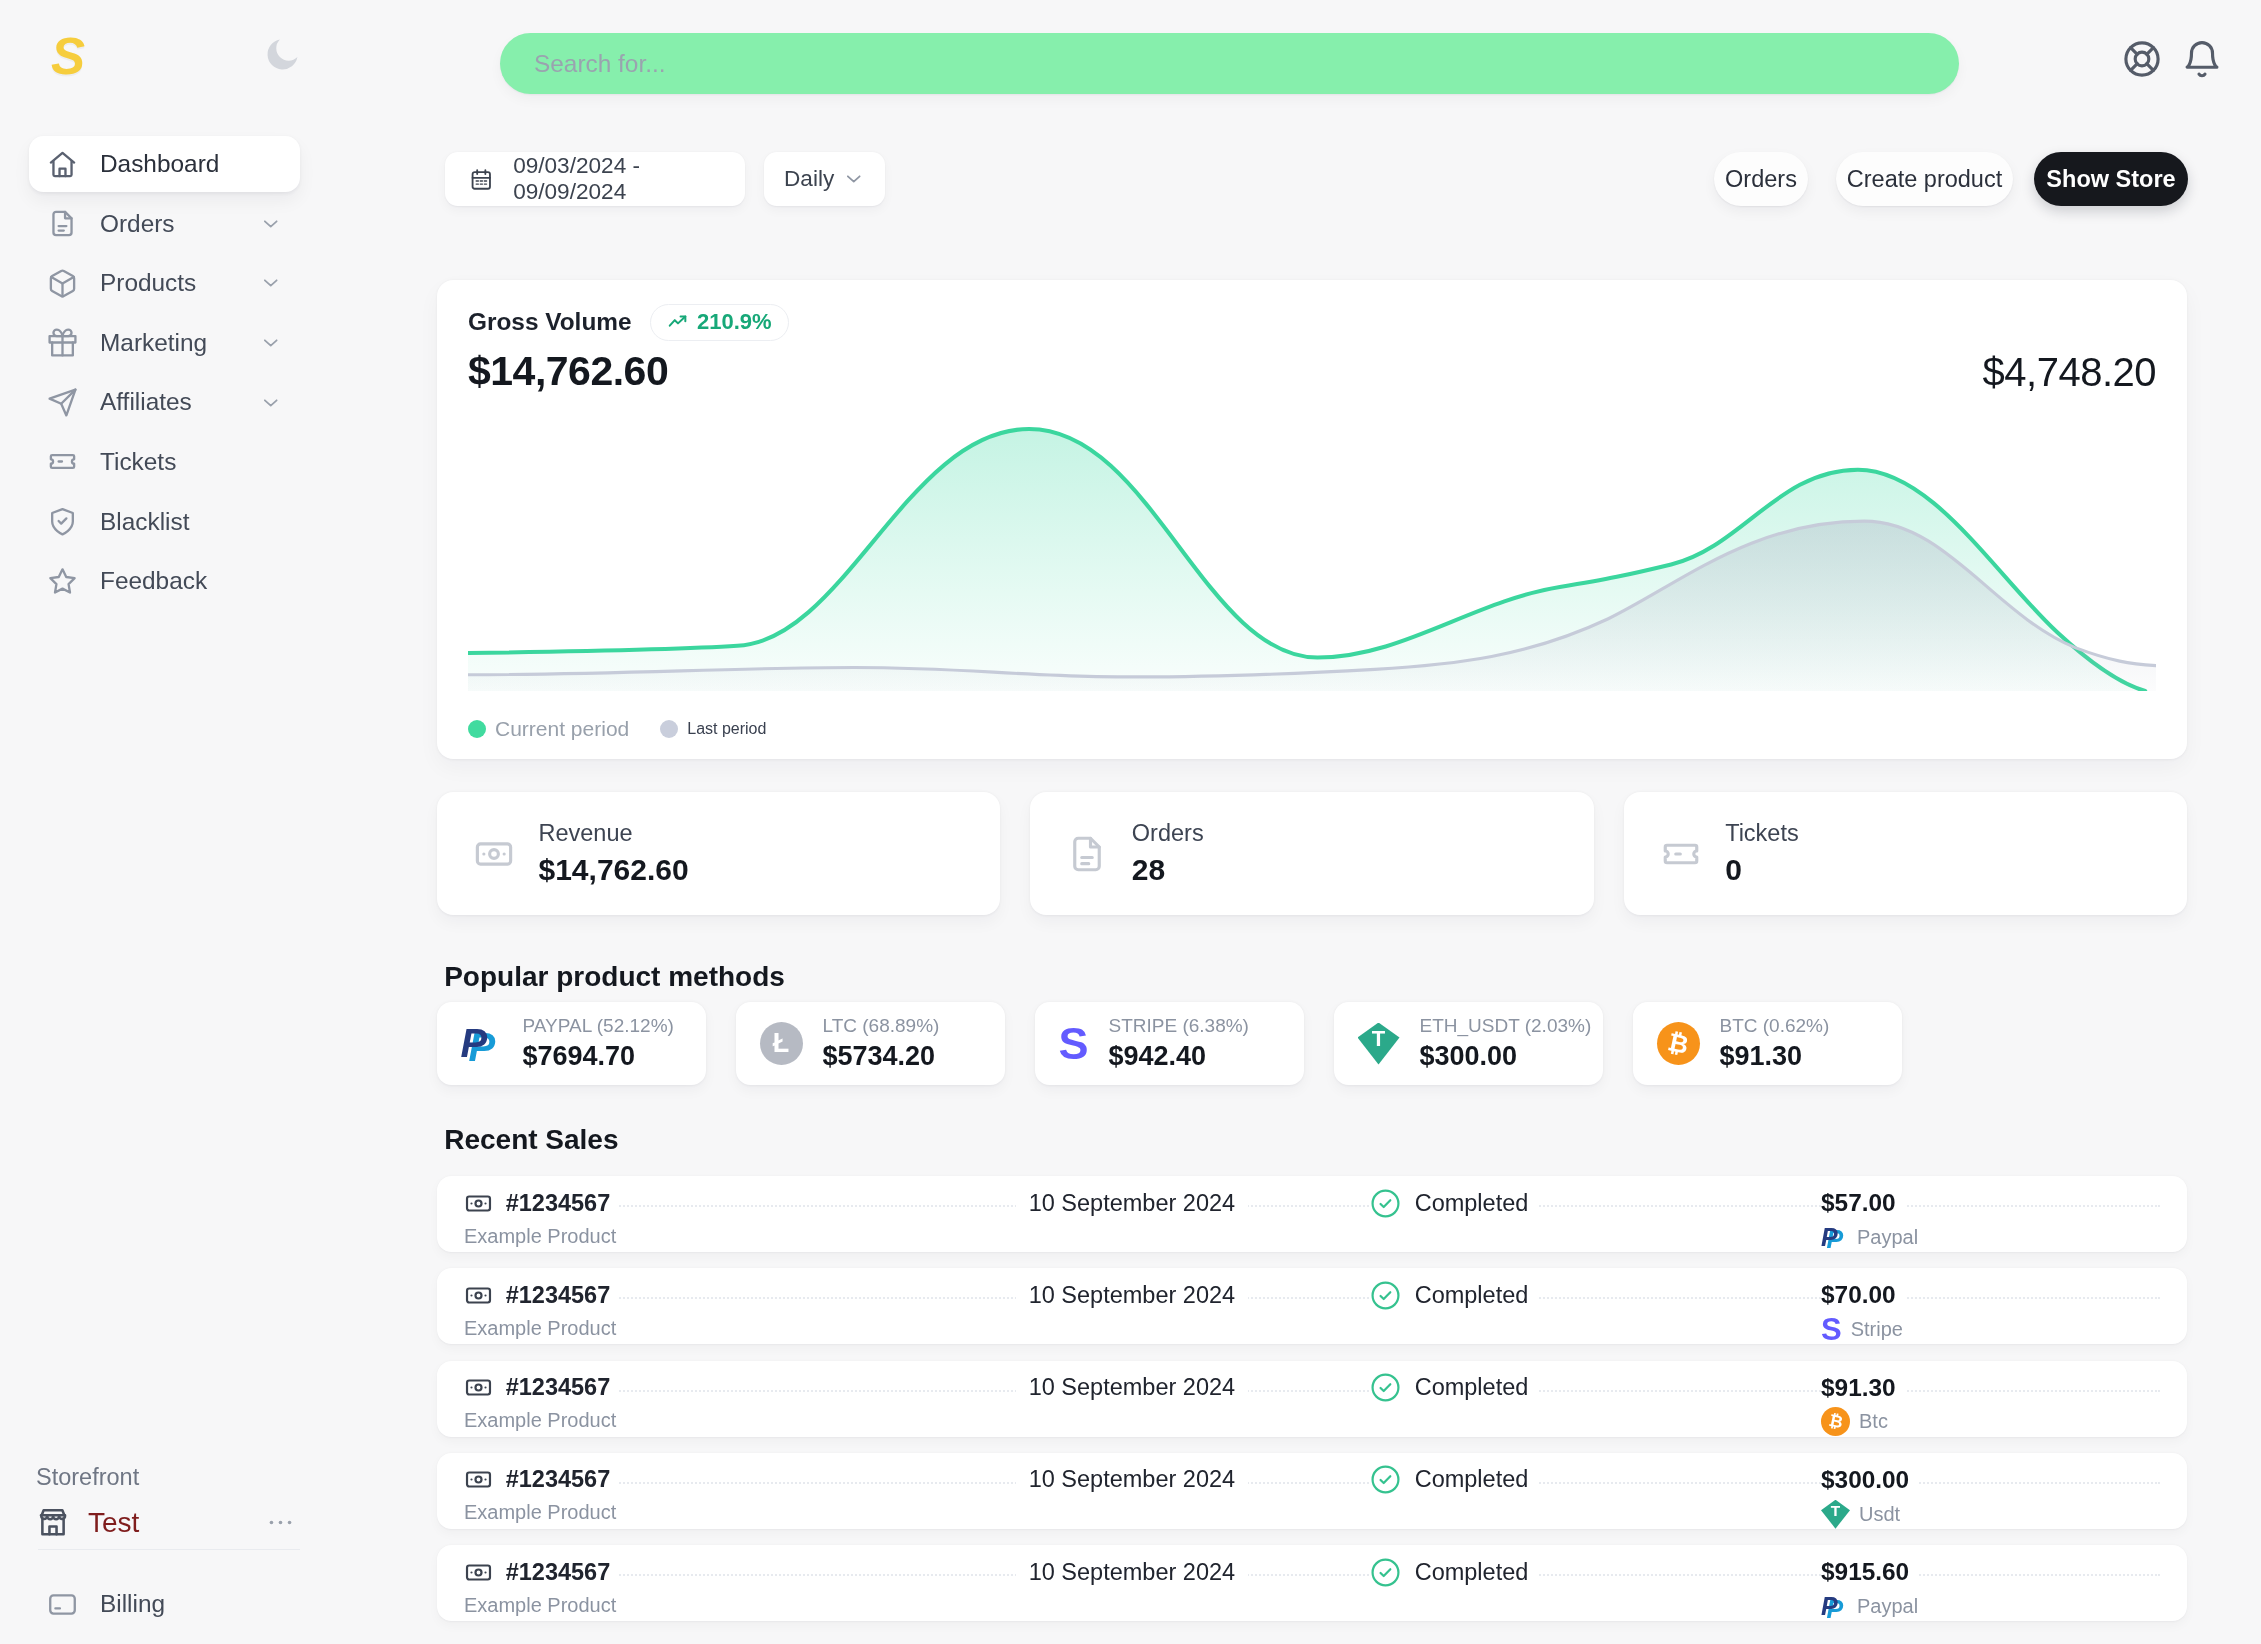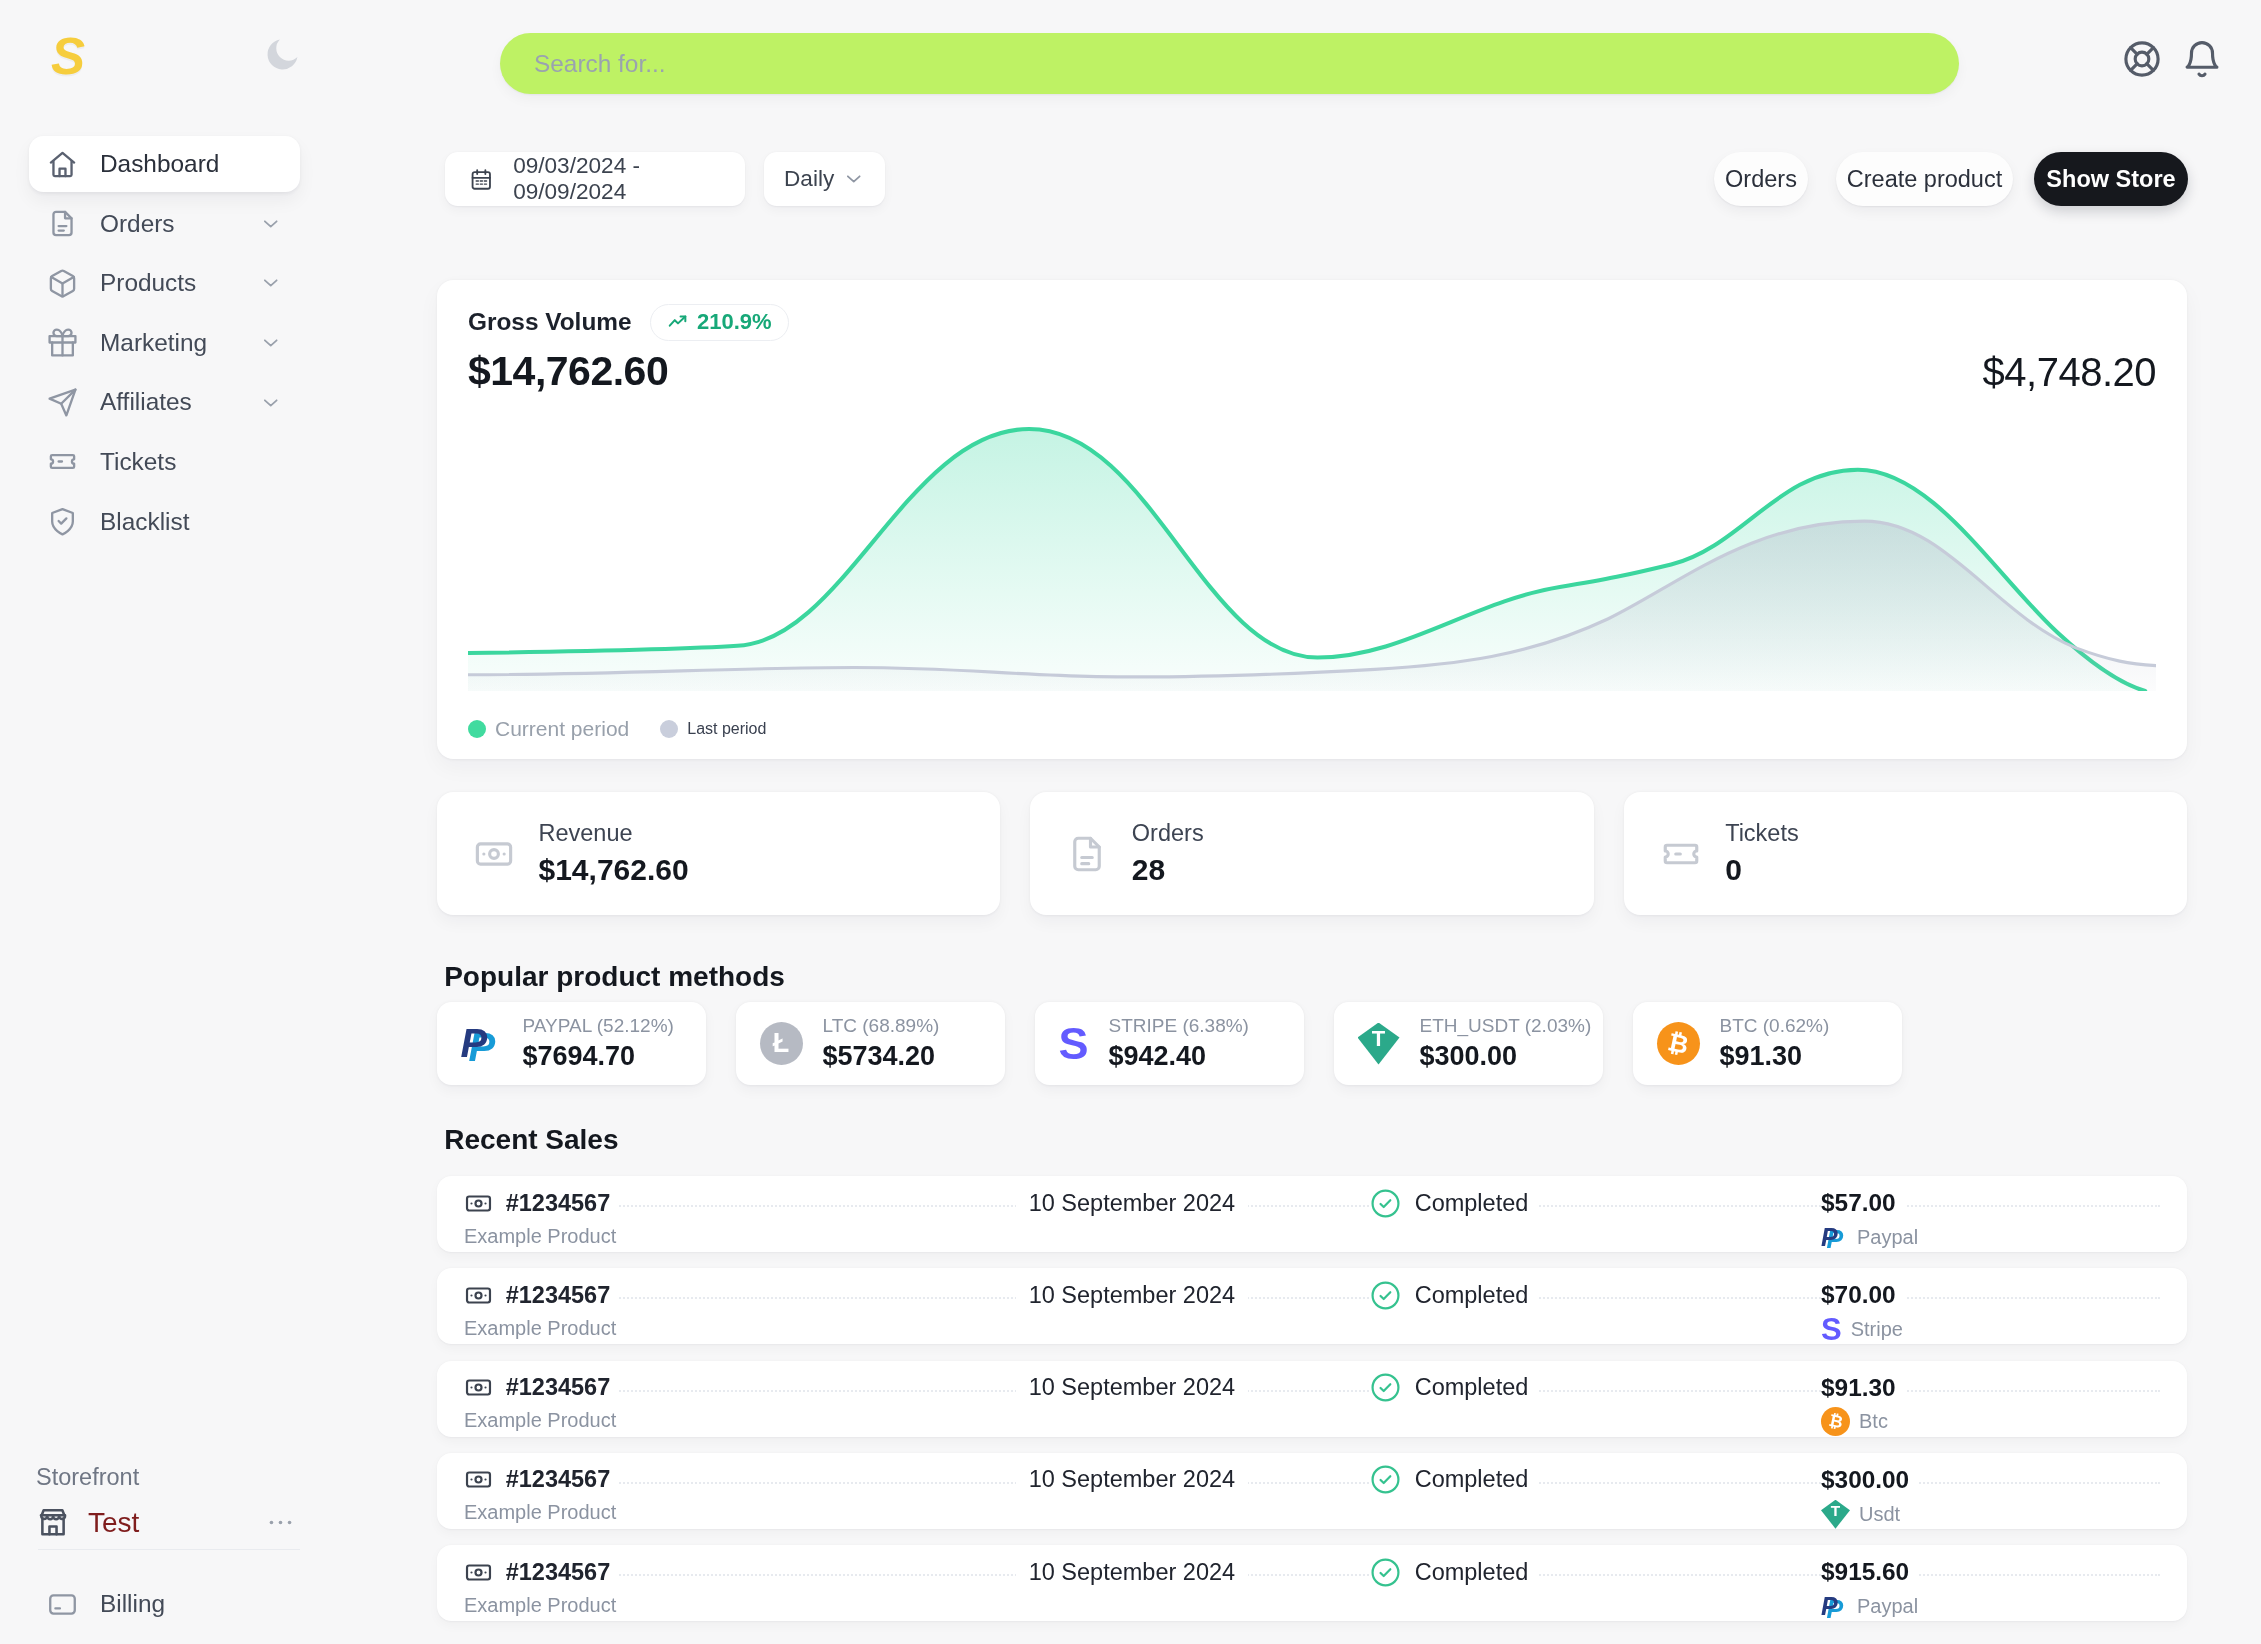--- a/index.html
+++ b/index.html
@@ -31,21 +31,21 @@
   .sf-row .icn { width:34px; height:34px; color:#4b5260; }
   .sf-row .sf-name { font-size:28px; font-weight:500; color:#7f1d1d; }
   .sf-row .more { width:31px; height:31px; color:#9aa1ac; margin-left:auto; margin-right:11px; cursor:pointer; }
   .side-divider { position:absolute; left:38px; top:1549px; width:262px; border-top:1.8px solid #e9ebef; }
   .billing-row { position:absolute; left:29px; top:1576px; width:271px; }
 
   
   .main { position:absolute; left:437px; top:0; width:1750px; }
 
   .search-wrap { position:absolute; left:63px; top:33px; width:1459px; height:61px; }
-  .search-input { width:100%; height:100%; border:none; outline:none; border-radius:31px; background:#bef264; box-shadow:0 0.9px 1.8px rgba(16,24,40,.05), 0 5.4px 12.7px rgba(16,24,40,.04); padding:0 34px; font-size:24.4px; color:#333a46; font-family:inherit; }
+  .search-input { width:100%; height:100%; border:none; outline:none; border-radius:31px; background:#86efac; box-shadow:0 0.9px 1.8px rgba(16,24,40,.05), 0 5.4px 12.7px rgba(16,24,40,.04); padding:0 34px; font-size:24.4px; color:#333a46; font-family:inherit; }
   .search-input::placeholder { color:#9aa3af; }
   .top-icon { position:absolute; top:38px; width:42px; height:42px; color:#555c69; cursor:pointer; }
   .top-icon.help { left:1684px; }
   .top-icon.bell { left:1744px; }
 
   .toolbar { position:absolute; left:0; top:152px; width:100%; height:54px; }
   .chip { position:absolute; height:54px; background:#fff; border-radius:12.7px; box-shadow:0 0.9px 1.8px rgba(16,24,40,.05), 0 4.5px 11px rgba(16,24,40,.04); display:flex; align-items:center; cursor:pointer;justify-content:flex-end; }
   .chip.date { left:8.1px; width:300px; gap:20px; padding:0 23.5px; }
   .chip.date .icn { width:29px; height:29px; color:#3c434f; }
   .chip.date .txt { font-size:22.6px; color:#3c434f; }
@@ -226,20 +226,29 @@
       <div class="side-item">
     <span class="icn">
           <svg viewBox="0 0 24 24" width="100%" height="100%" fill="none" stroke="currentColor" stroke-width="1.8" stroke-linecap="round" stroke-linejoin="round">
             <path d="M12 22s8-3.6 8-10V5.4L12 2.4 4 5.4V12c0 6.4 8 10 8 10z"></path>
             <path d="m9 11.6 2 2 4-4"></path>
           </svg>
         </span>
     <span class="lbl">Blacklist</span>
 
   </div>
+      <div class="side-item">
+    <span class="icn">
+          <svg viewBox="0 0 24 24" width="100%" height="100%" fill="none" stroke="currentColor" stroke-width="1.8" stroke-linecap="round" stroke-linejoin="round">
+            <path d="m12 2.6 2.9 5.9 6.5.9-4.7 4.6 1.1 6.5L12 17.5l-5.8 3 1.1-6.5L2.6 9.4l6.5-.9z"></path>
+          </svg>
+        </span>
+    <span class="lbl">Feedback</span>
+
+  </div>
     </nav>
 
   <div class="storefront">
     <div class="sf-label">Storefront</div>
     <div class="sf-row">
       <span class="icn">
           <svg viewBox="0 0 24 24" width="100%" height="100%" fill="none" stroke="currentColor" stroke-width="1.8" stroke-linecap="round" stroke-linejoin="round">
             <path d="M4.5 9.5V20h15V9.5"></path>
             <path d="M9.5 20v-5.5h5V20"></path>
             <path d="M4 6.5 5.4 3h13.2L20 6.5"></path>

